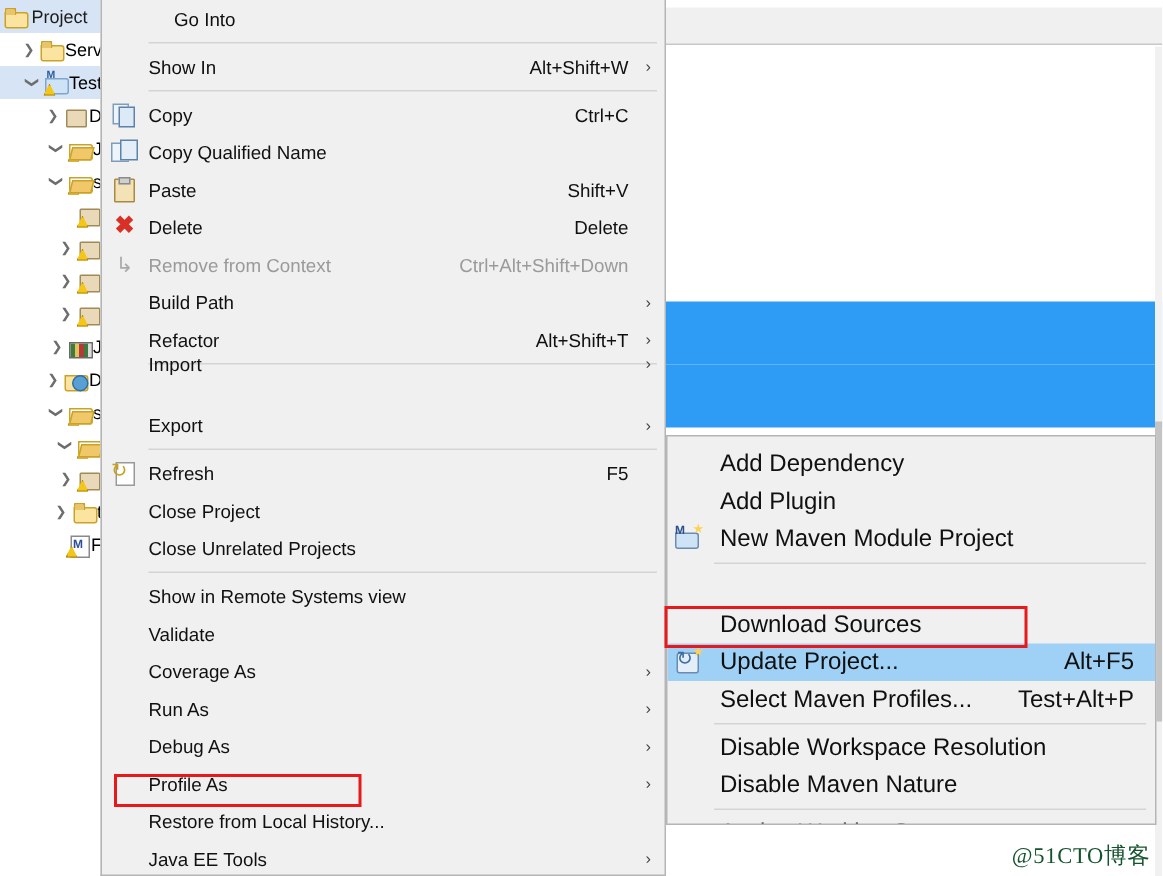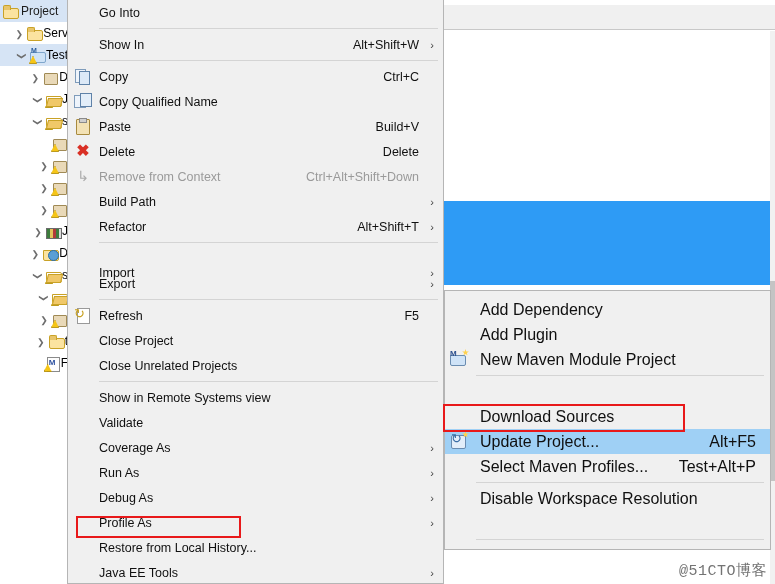--- a/index.html
+++ b/index.html
@@ -265,22 +265,22 @@
   
   .redbox {
     position: absolute;
     border: 2px solid #e8191a;
     pointer-events: none;
   }
 
   
   #watermark {
     position: absolute; right: 8px; bottom: 4px;
-    font-size: 15px; color: #737373;
-    font-family: Liberation Mono, monospace;
+    font-size: 15px; color: #14532d;
+    font-family: Liberation Serif, serif;
     letter-spacing: 0.5px;
   }
 
   
   .gi { position: relative; display: block; width: 18px; height: 16px; }
   .gi-copy::before {
     content:""; position:absolute; left:1px; top:1px; width:9px; height:12px;
     background:#eef4fb; border:1px solid #7f9cbb;
   }
   .gi-copy::after {
@@ -446,21 +446,21 @@
       <div class="fold-mark" style="top:323px">−</div>
     </div>
     <div id="code"><div class="cline" style="top: 2px;"><span class="tag">encies&gt;</span><span class="txt"></span></div><div class="cline" style="top: 23px;"><span class="tag">ndency&gt;</span><span class="txt"></span></div><div class="cline" style="top: 44px;"><span class="tag">oupId&gt;</span><span class="txt">junit</span><span class="tag">&lt;/groupId&gt;</span><span class="txt"></span></div><div class="cline" style="top: 65px;"><span class="tag">tifactId&gt;</span><span class="txt">junit</span><span class="tag">&lt;/artifactId&gt;</span><span class="txt"></span></div><div class="cline" style="top: 86px;"><span class="tag">sion&gt;</span><span class="txt">3.8.1</span><span class="tag">&lt;/version&gt;</span><span class="txt"></span></div><div class="cline" style="top: 107px;"><span class="tag">ope&gt;</span><span class="txt">test</span><span class="tag">&lt;/scope&gt;</span><span class="txt"></span></div><div class="cline" style="top: 128px;"><span class="tag">endency&gt;</span><span class="txt"></span></div><div class="cline" style="top: 149px;"></div><div class="cline hl" style="top: 170px;"><span class="tag">endency&gt;</span><span class="txt"></span></div><div class="cline hl" style="top: 191px;"><span class="tag">groupId&gt;</span><span class="txt">org.springframework.boot</span><span class="tag">&lt;/groupId&gt;</span><span class="txt"></span></div><div class="cline hl" style="top: 212px;"><span class="tag">artifactId&gt;</span><span class="txt">spring-boot-starter-web</span><span class="tag">&lt;/artifactId&gt;</span><span class="txt"></span></div><div class="cline hl" style="top: 233px;"><span class="tag">endency&gt;</span><span class="txt"></span></div><div class="cline" style="top: 254px;"><span class="tag">dencies&gt;</span><span class="txt"></span></div><div class="cline" style="top: 275px;"></div><div class="cline" style="top: 296px;"></div><div class="cline" style="top: 317px;"><span class="tag">lName&gt;</span><span class="txt">TestWeb</span><span class="tag">&lt;/finalName&gt;</span><span class="txt"></span></div></div>
     <div id="vscroll">
       <div class="thumb"></div>
     </div>
   </div>
 
   <div id="ctxmenu">
     <div class="icon-col"></div>
-  <div class="mi" style="top: 0px;">
+  <div class="mi" style="top: 0px; margin-left: 17px;">
         <span class="mi-label">Go Into</span>
       </div>
       <div class="msep" style="top: 28px;"></div>
       <div class="mi" style="top: 32px;">
         <span class="mi-label">Show In</span>
         <span class="mi-accel">Alt+Shift+W</span>
         <span class="mi-arrow">›</span>
       </div>
       <div class="msep" style="top: 60px;"></div>
       <div class="mi" style="top: 64px;">
@@ -474,21 +474,21 @@
         <span class="mi-ico">
           <span class="gi gi-copyq"></span>
         </span>
         <span class="mi-label">Copy Qualified Name</span>
       </div>
       <div class="mi" style="top: 114px;">
         <span class="mi-ico">
           <span class="gi gi-paste"></span>
         </span>
         <span class="mi-label">Paste</span>
-        <span class="mi-accel">Build+V</span>
+        <span class="mi-accel">Shift+V</span>
       </div>
       <div class="mi" style="top: 139px;">
         <span class="mi-ico">
           <span class="gi gi-delete">✖</span>
         </span>
         <span class="mi-label">Delete</span>
         <span class="mi-accel">Delete</span>
       </div>
       <div class="mi disabled" style="top: 164px;">
         <span class="mi-ico">
@@ -500,21 +500,21 @@
       <div class="mi" style="top: 189px;">
         <span class="mi-label">Build Path</span>
         <span class="mi-arrow">›</span>
       </div>
       <div class="mi" style="top: 214px;">
         <span class="mi-label">Refactor</span>
         <span class="mi-accel">Alt+Shift+T</span>
         <span class="mi-arrow">›</span>
       </div>
       <div class="msep" style="top: 242px;"></div>
-      <div class="mi" style="top: 260px; text-align: center;">
+      <div class="mi" style="top: 230px; text-align: center;">
         <span class="mi-label">Import</span>
         <span class="mi-arrow">›</span>
       </div>
       <div class="mi" style="top: 271px;">
         <span class="mi-label">Export</span>
         <span class="mi-arrow">›</span>
       </div>
       <div class="msep" style="top: 299px;"></div>
       <div class="mi" style="top: 303px;">
         <span class="mi-ico">
@@ -590,20 +590,23 @@
         <span class="smi-accel">Alt+F5</span>
       </div>
       <div class="smi" style="top: 163px;">
         <span class="smi-label">Select Maven Profiles...</span>
         <span class="smi-accel">Test+Alt+P</span>
       </div>
       <div class="ssep" style="top: 191px;"></div>
       <div class="smi" style="top: 195px;">
         <span class="smi-label">Disable Workspace Resolution</span>
       </div>
+      <div class="smi" style="top: 220px;">
+        <span class="smi-label">Disable Maven Nature</span>
+      </div>
       <div class="ssep" style="top: 248px;"></div>
       <div class="smi" style="top: 252px;">
         <span class="smi-label">Assign Working Sets...</span>
       </div>
     </div>
 
   <div id="ann-host">
       <div class="redbox" style="left: 76px; top: 516px; width: 165px; height: 22px; border-color: rgb(232, 25, 26);"></div>
       <div class="redbox" style="left: 443px; top: 404px; width: 242px; height: 28px; border-color: rgb(232, 25, 26);"></div>
     </div>

